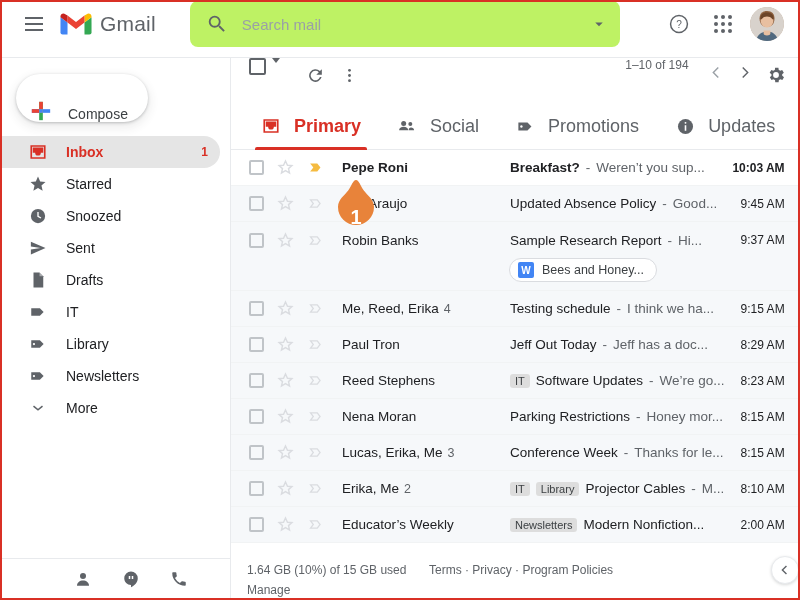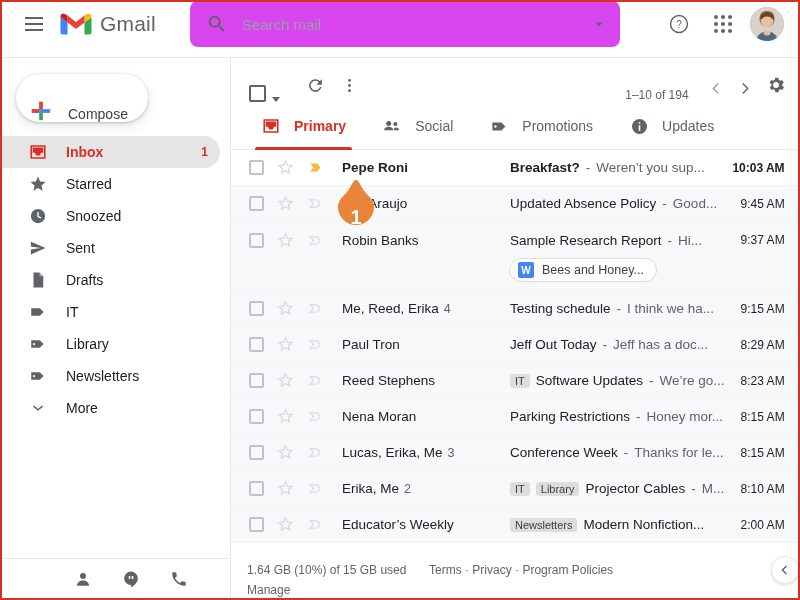--- a/index.html
+++ b/index.html
@@ -34,21 +34,21 @@
   }
   .hamburger span { display:block; width: 18px; height: 2px; background: #5f6368; }
   .brand { display: flex; align-items: center; gap: 8px; margin-left: 8px; flex: none; }
   .gmail-logo { width: 32px; height: 24px; flex:none; }
   .brand-name {
     font-size: 21px; color: #5f6368; letter-spacing: .2px;
   }
   .search-wrap {
     margin-left: 34px;
     width: 430px; height: 46px;
-    background: #d946ef;
+    background: #bef264;
     border-radius: 8px;
     display: flex; align-items: center;
     padding: 0 12px 0 16px;
     flex: none;
   }
   .search-icon { width: 22px; height: 22px; flex: none; }
   .search-input {
     flex: 1; border: none; outline: none; background: transparent;
     font-size: 15px; color: #202124; margin-left: 14px;
     font-family: "Liberation Sans", sans-serif;
@@ -122,21 +122,21 @@
 
   
   .main {
     flex: 1;
     border-left: 1px solid #e8eaed;
     display: flex; flex-direction: column;
     position: relative;
     background: #fff;
   }
   .toolbar {
-    height: 44px; display:flex; align-items:flex-end;
+    height: 44px; display:flex; align-items:flex-start;
     padding: 0 8px 0 18px;
   }
   .cb-outline {
     width: 17px; height: 17px;
     border: 2px solid #5f6368; border-radius: 2px;
     cursor: pointer; flex:none;
   }
   .tri-down {
     width: 0; height: 0;
     border-left: 4px solid transparent; border-right: 4px solid transparent;
@@ -146,21 +146,21 @@
   .tb-btn { width: 34px; height:34px; display:flex; align-items:center; justify-content:center; cursor:pointer;}
   .tb-spacer { flex: 1; }
   .range-text { font-size: 12px; color: #5f6368; margin-right: 14px; }
   .chev { width: 28px; height: 28px; display:flex; align-items:center; justify-content:center; cursor:pointer;}
 
   
   .tabs { display: flex; height: 48px; border-bottom: 1px solid #e8eaed; padding-left: 12px;}
   .tab {
     display:flex; align-items:center; gap: 13px;
     padding: 0 18px; cursor: pointer;
-    font-size: 14px; color: #5f6368;
+    font-size: 18px; color: #5f6368;
     position: relative; height: 48px;
   }
   .tab.active { color: #d93025; font-weight: bold; }
   .tab.active::after {
     content: ""; position: absolute; left: 12px; right: 12px; bottom: 0;
     height: 3px; background: #d93025; border-radius: 2px 2px 0 0;
   }
   .tab-ico { width: 20px; height: 20px; display:flex; align-items:center; justify-content:center; flex:none;}
 
   

